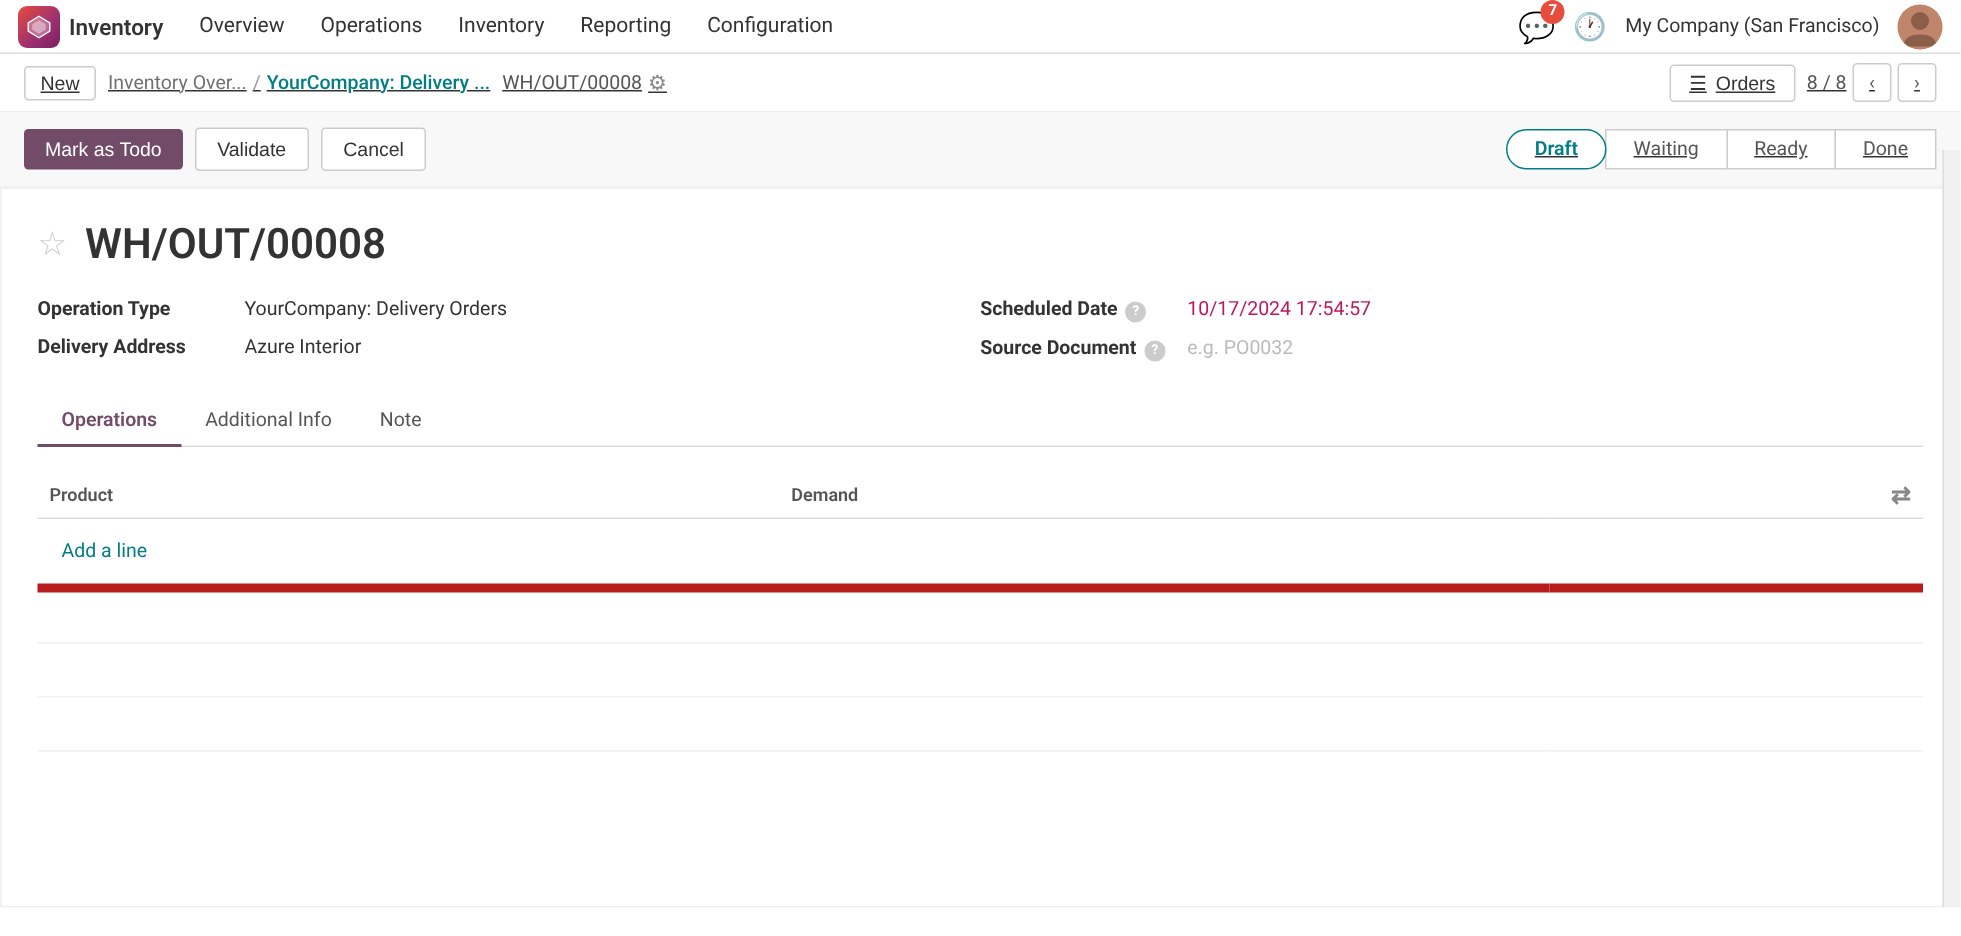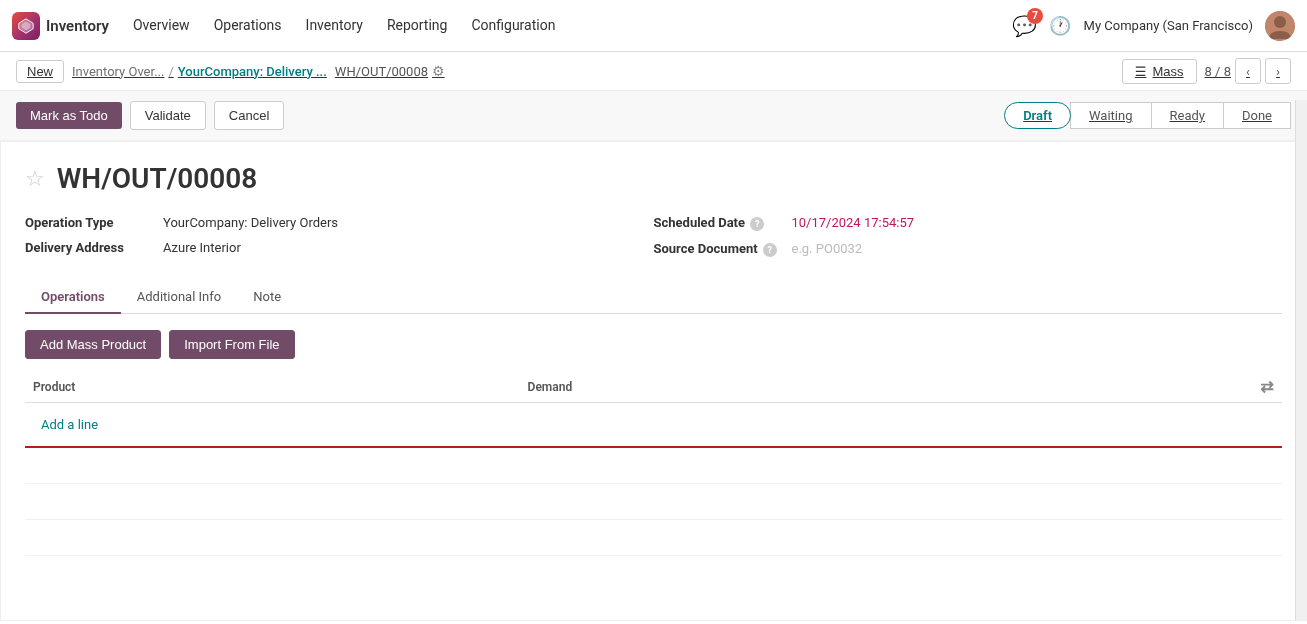--- a/index.html
+++ b/index.html
@@ -1,20 +1,20 @@
 <!DOCTYPE html>
 <html><head>
   <meta charset="utf-8">
   <style>
     * { box-sizing: border-box; margin: 0; padding: 0; }
     body { font-family: -apple-system, BlinkMacSystemFont, 'Segoe UI', Roboto, sans-serif; font-size: 14px; color: #333; background: #fff; width: 1307px; }
 
     
     .topnav {
-      display: flex; align-items: center; height: 52px;
+      display: flex; align-items: center; height: 36px;
       background: #fff; border-bottom: 1px solid #ddd;
       padding: 0 12px; gap: 4px;
     }
     .topnav-logo {
       display: flex; align-items: center; gap: 6px; margin-right: 8px;
     }
     .logo-icon {
       width: 28px; height: 28px;
       background: linear-gradient(135deg, #e84c3d 0%, #9b3070 60%, #7b2060 100%);
       border-radius: 6px;
@@ -147,21 +147,21 @@
       background: #714b67; color: #fff; border: 1px solid #714b67;
     }
 
     .data-table { width: 100%; border-collapse: collapse; }
     .data-table th {
       text-align: left; font-weight: 600; font-size: 12px;
       color: #555; padding: 6px 8px; border-bottom: 1px solid #ddd;
     }
     .data-table th.right { text-align: right; }
     .data-table td {
-      padding: 8px 8px; border-bottom: 2px solid #b91c1c; font-size: 13px;
+      padding: 8px 8px; border-bottom: 6px solid #b91c1c; font-size: 13px;
     }
     .add-line-link { color: #017e84; cursor: pointer; font-size: 13px; padding: 6px 8px; display: inline-block; }
     .col-controls { text-align: right; }
     .col-controls-icon { color: #888; font-size: 16px; cursor: pointer; }
     .empty-row td { height: 36px; border-bottom: 1px solid #f0f0f0; }
 
     .scrollbar-stub {
       position: absolute; right: 0; top: 100px; bottom: 0; width: 12px;
       background: #f0f0f0; border-left: 1px solid #ddd;
     }
@@ -213,21 +213,21 @@
       <span class="breadcrumb-sep">/</span>
       <span class="breadcrumb-current">YourCompany: Delivery ...</span>
     </div>
     <div class="breadcrumb-record">
       <span>WH/OUT/00008</span>
       <span class="gear-icon">⚙</span>
     </div>
     <div class="nav-right">
       <button class="moves-btn">
         <span>☰</span>
-        <span>Mass</span>
+        <span>Orders</span>
       </button>
       <div class="record-nav">
         <span class="record-count">8 / 8</span>
         <div class="nav-arrow">‹</div>
         <div class="nav-arrow">›</div>
       </div>
     </div>
   </div>
 
   <div class="action-bar">
@@ -279,24 +279,20 @@
         </div>
       </div>
     </div>
 
     <div class="tabs-bar">
       <div class="tab active">Operations</div>
       <div class="tab">Additional Info</div>
       <div class="tab">Note</div>
     </div>
 
-    <div class="table-actions">
-      <button class="btn-table-action btn-outline-primary active-btn">Add Mass Product</button>
-      <button class="btn-table-action btn-dark-outline">Import From File</button>
-    </div>
 
     <table class="data-table">
       <thead>
         <tr>
           <th>Product</th>
           <th>Demand</th>
           <th class="col-controls right">
             <span class="col-controls-icon">⇄</span>
           </th>
         </tr>

